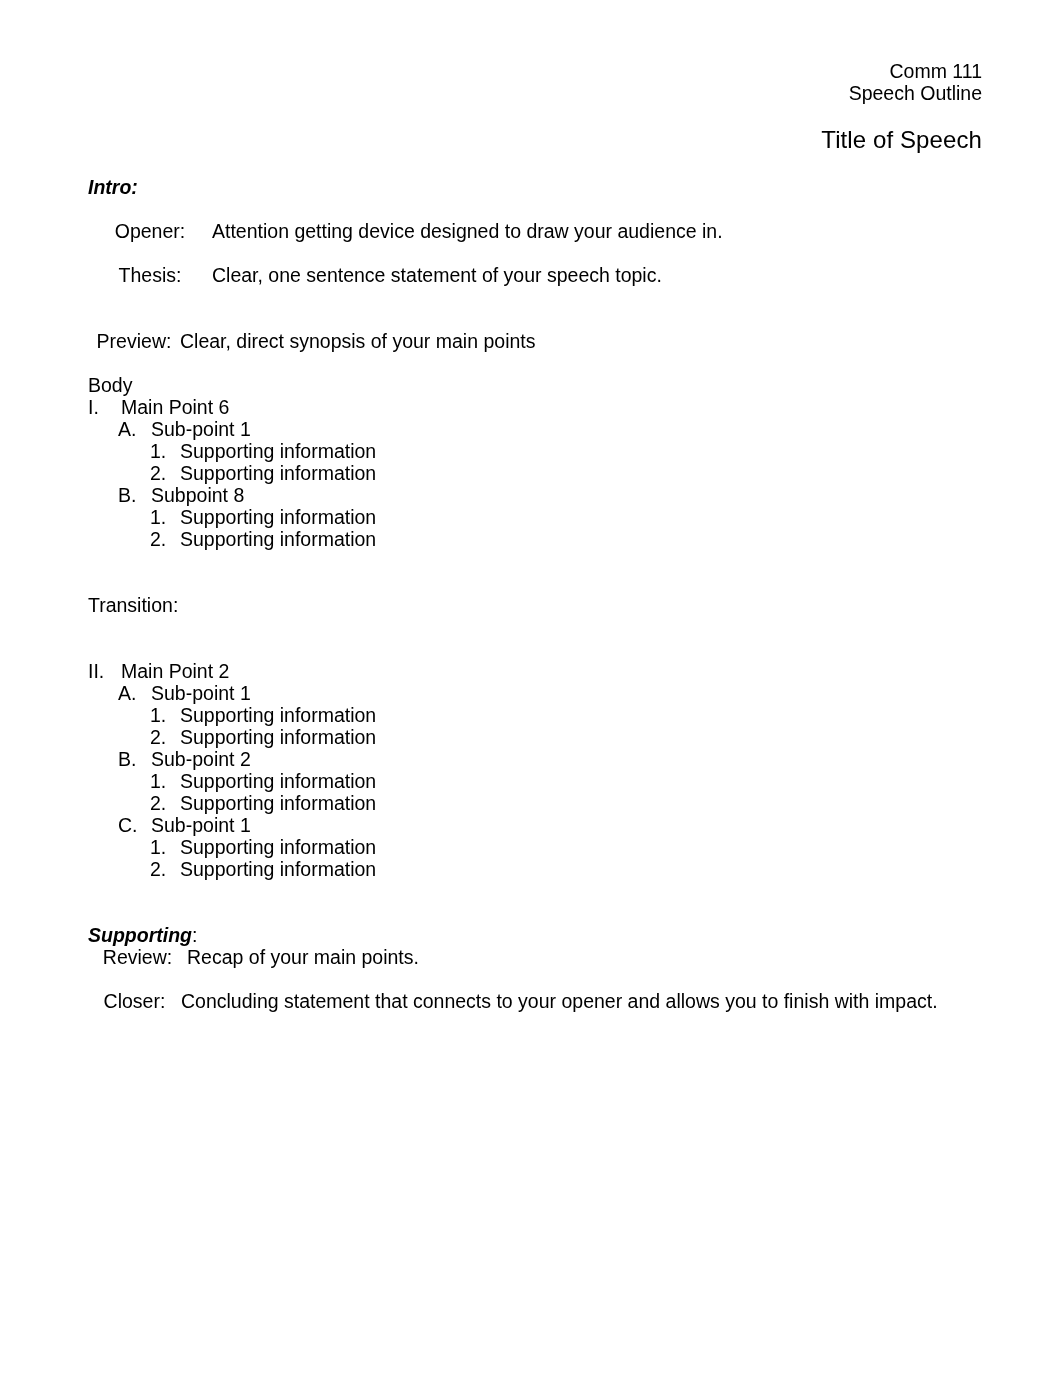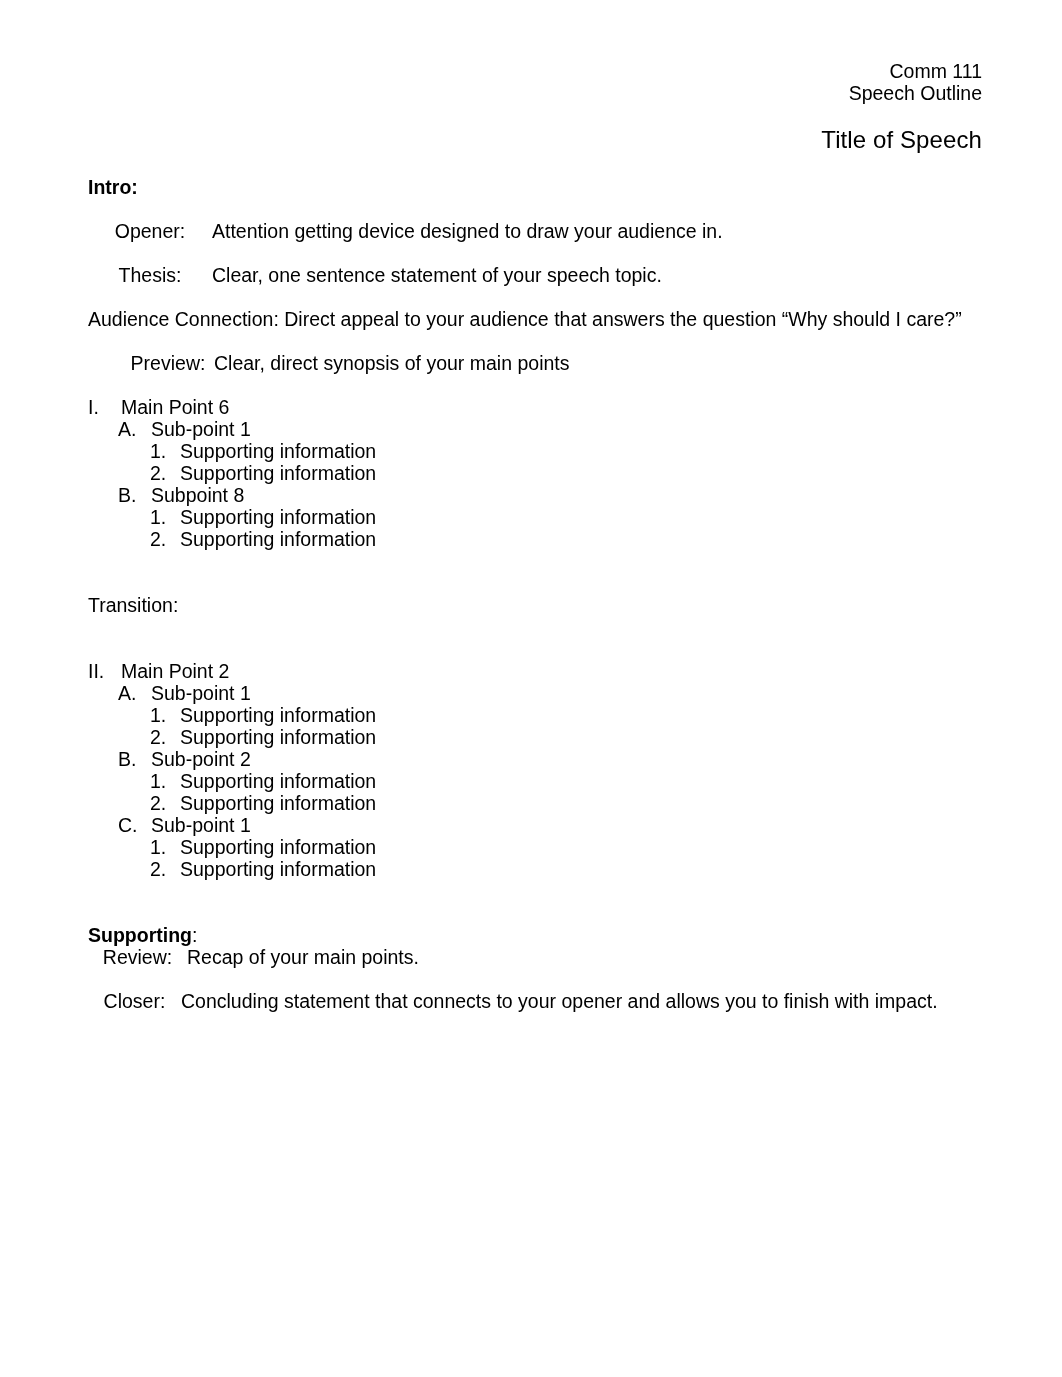--- a/index.html
+++ b/index.html
@@ -40,30 +40,30 @@
     margin-top: 22px;
     letter-spacing: 0.1px;
   }
 
   
   .line {
     font-size: 19.5px;
     line-height: 22px;
     white-space: pre;
   }
-  .bold { font-weight: bold; }
+  .bold { font-weight: bold; font-style: italic; }
   .spacer-lg { height: 22px; }
 
   
   .kv { display: flex; font-size: 19.5px; line-height: 22px; white-space: pre; }
   .kv .k { flex: 0 0 auto; text-align: center; }
   .kv .v { flex: 0 0 auto; }
 
   .k-w124 { width: 124px; }
-  .k-w92  { width: 92px; margin-left: 34px; }
+  .k-w92  { width: 92px; }
   .k-w99  { width: 99px; }
   .k-w93  { width: 93px; }
 
   
   .olrow {
     display: flex;
     font-size: 19.5px;
     line-height: 22px;
     white-space: pre;
   }
@@ -101,29 +101,29 @@
       <span class="v">Attention getting device designed to draw your audience in.</span>
     </div>
     <div class="spacer-lg"></div>
 
     <div class="kv">
       <span class="k k-w124">Thesis:</span>
       <span class="v">Clear, one sentence statement of your speech topic.</span>
     </div>
     <div class="spacer-lg"></div>
 
-    <div class="line">Audience Connection: Direct appeal to your audience that answers the question “Why should I care?”</div>
     <div class="spacer-lg"></div>
 
     <div class="kv">
       <span class="k k-w92">Preview:</span>
       <span class="v">Clear, direct synopsis of your main points</span>
     </div>
     <div class="spacer-lg"></div>
 
+    <div class="line">Body</div>
 
     <div class="olrow lvl1">
       <span class="marker">I.</span>
       <span class="txt">Main Point 6</span>
     </div>
     <div class="olrow lvl2">
       <span class="marker">A.</span>
       <span class="txt">Sub-point 1</span>
     </div>
     <div class="olrow lvl3">

